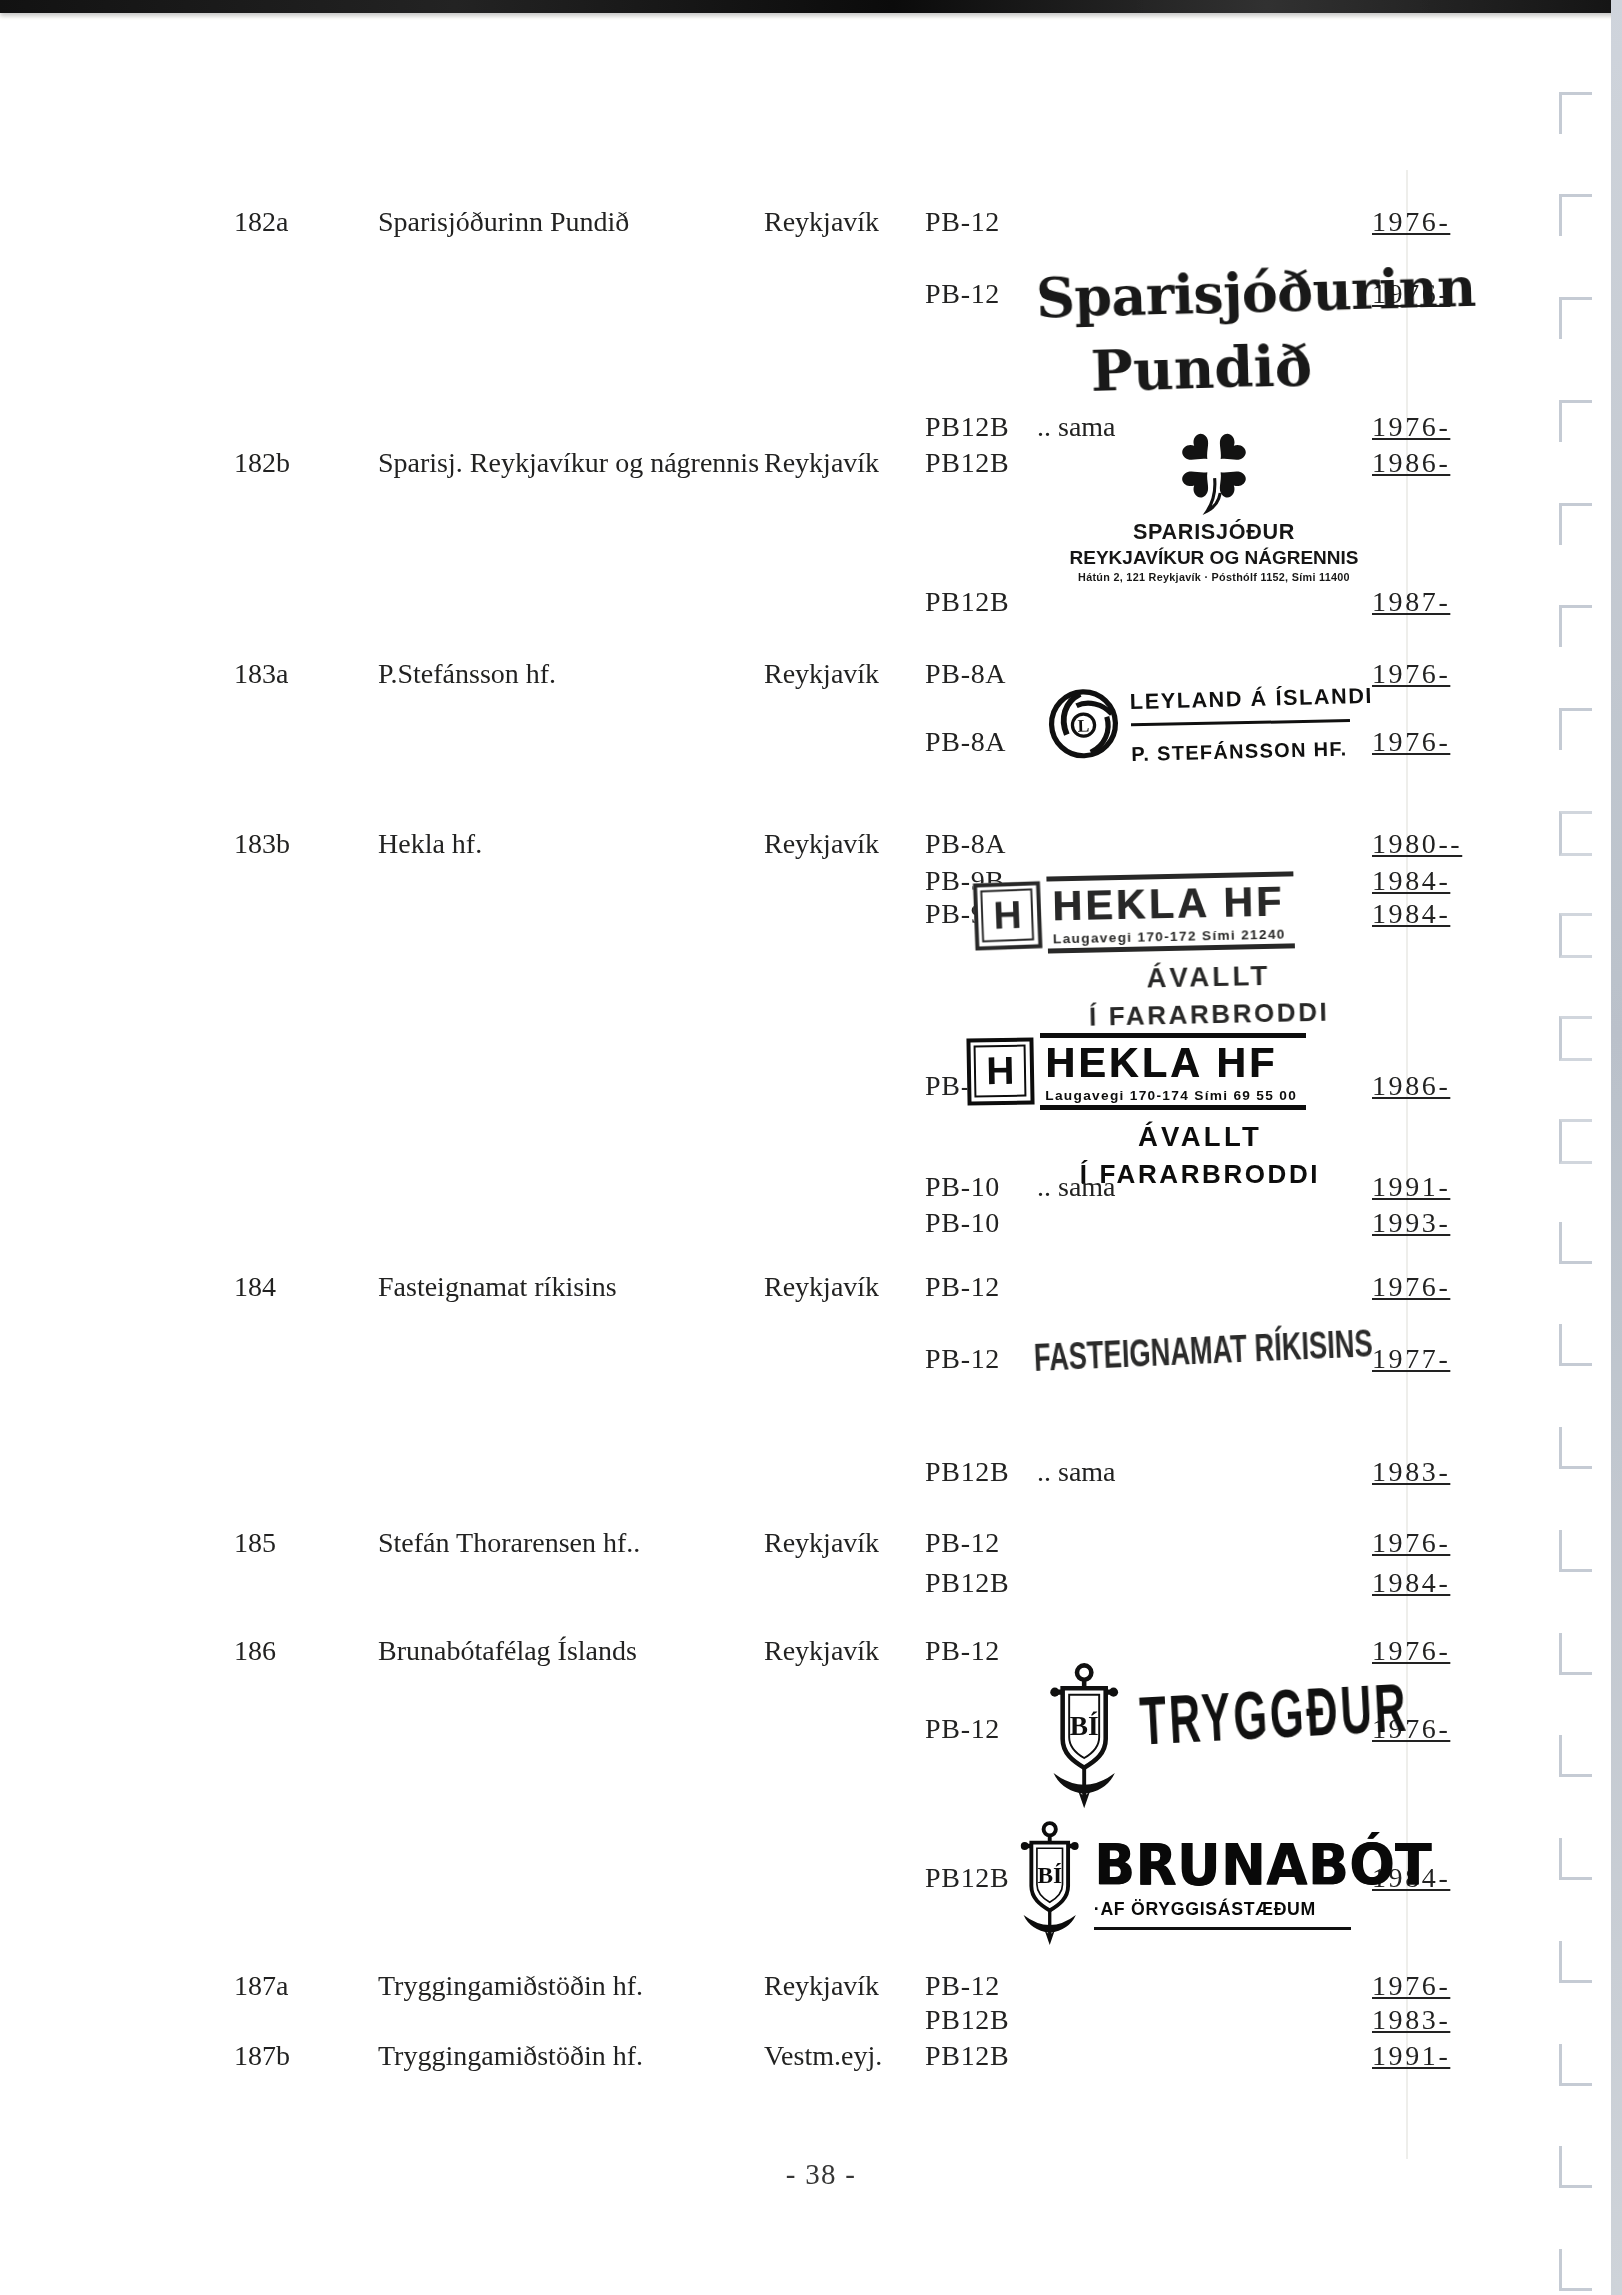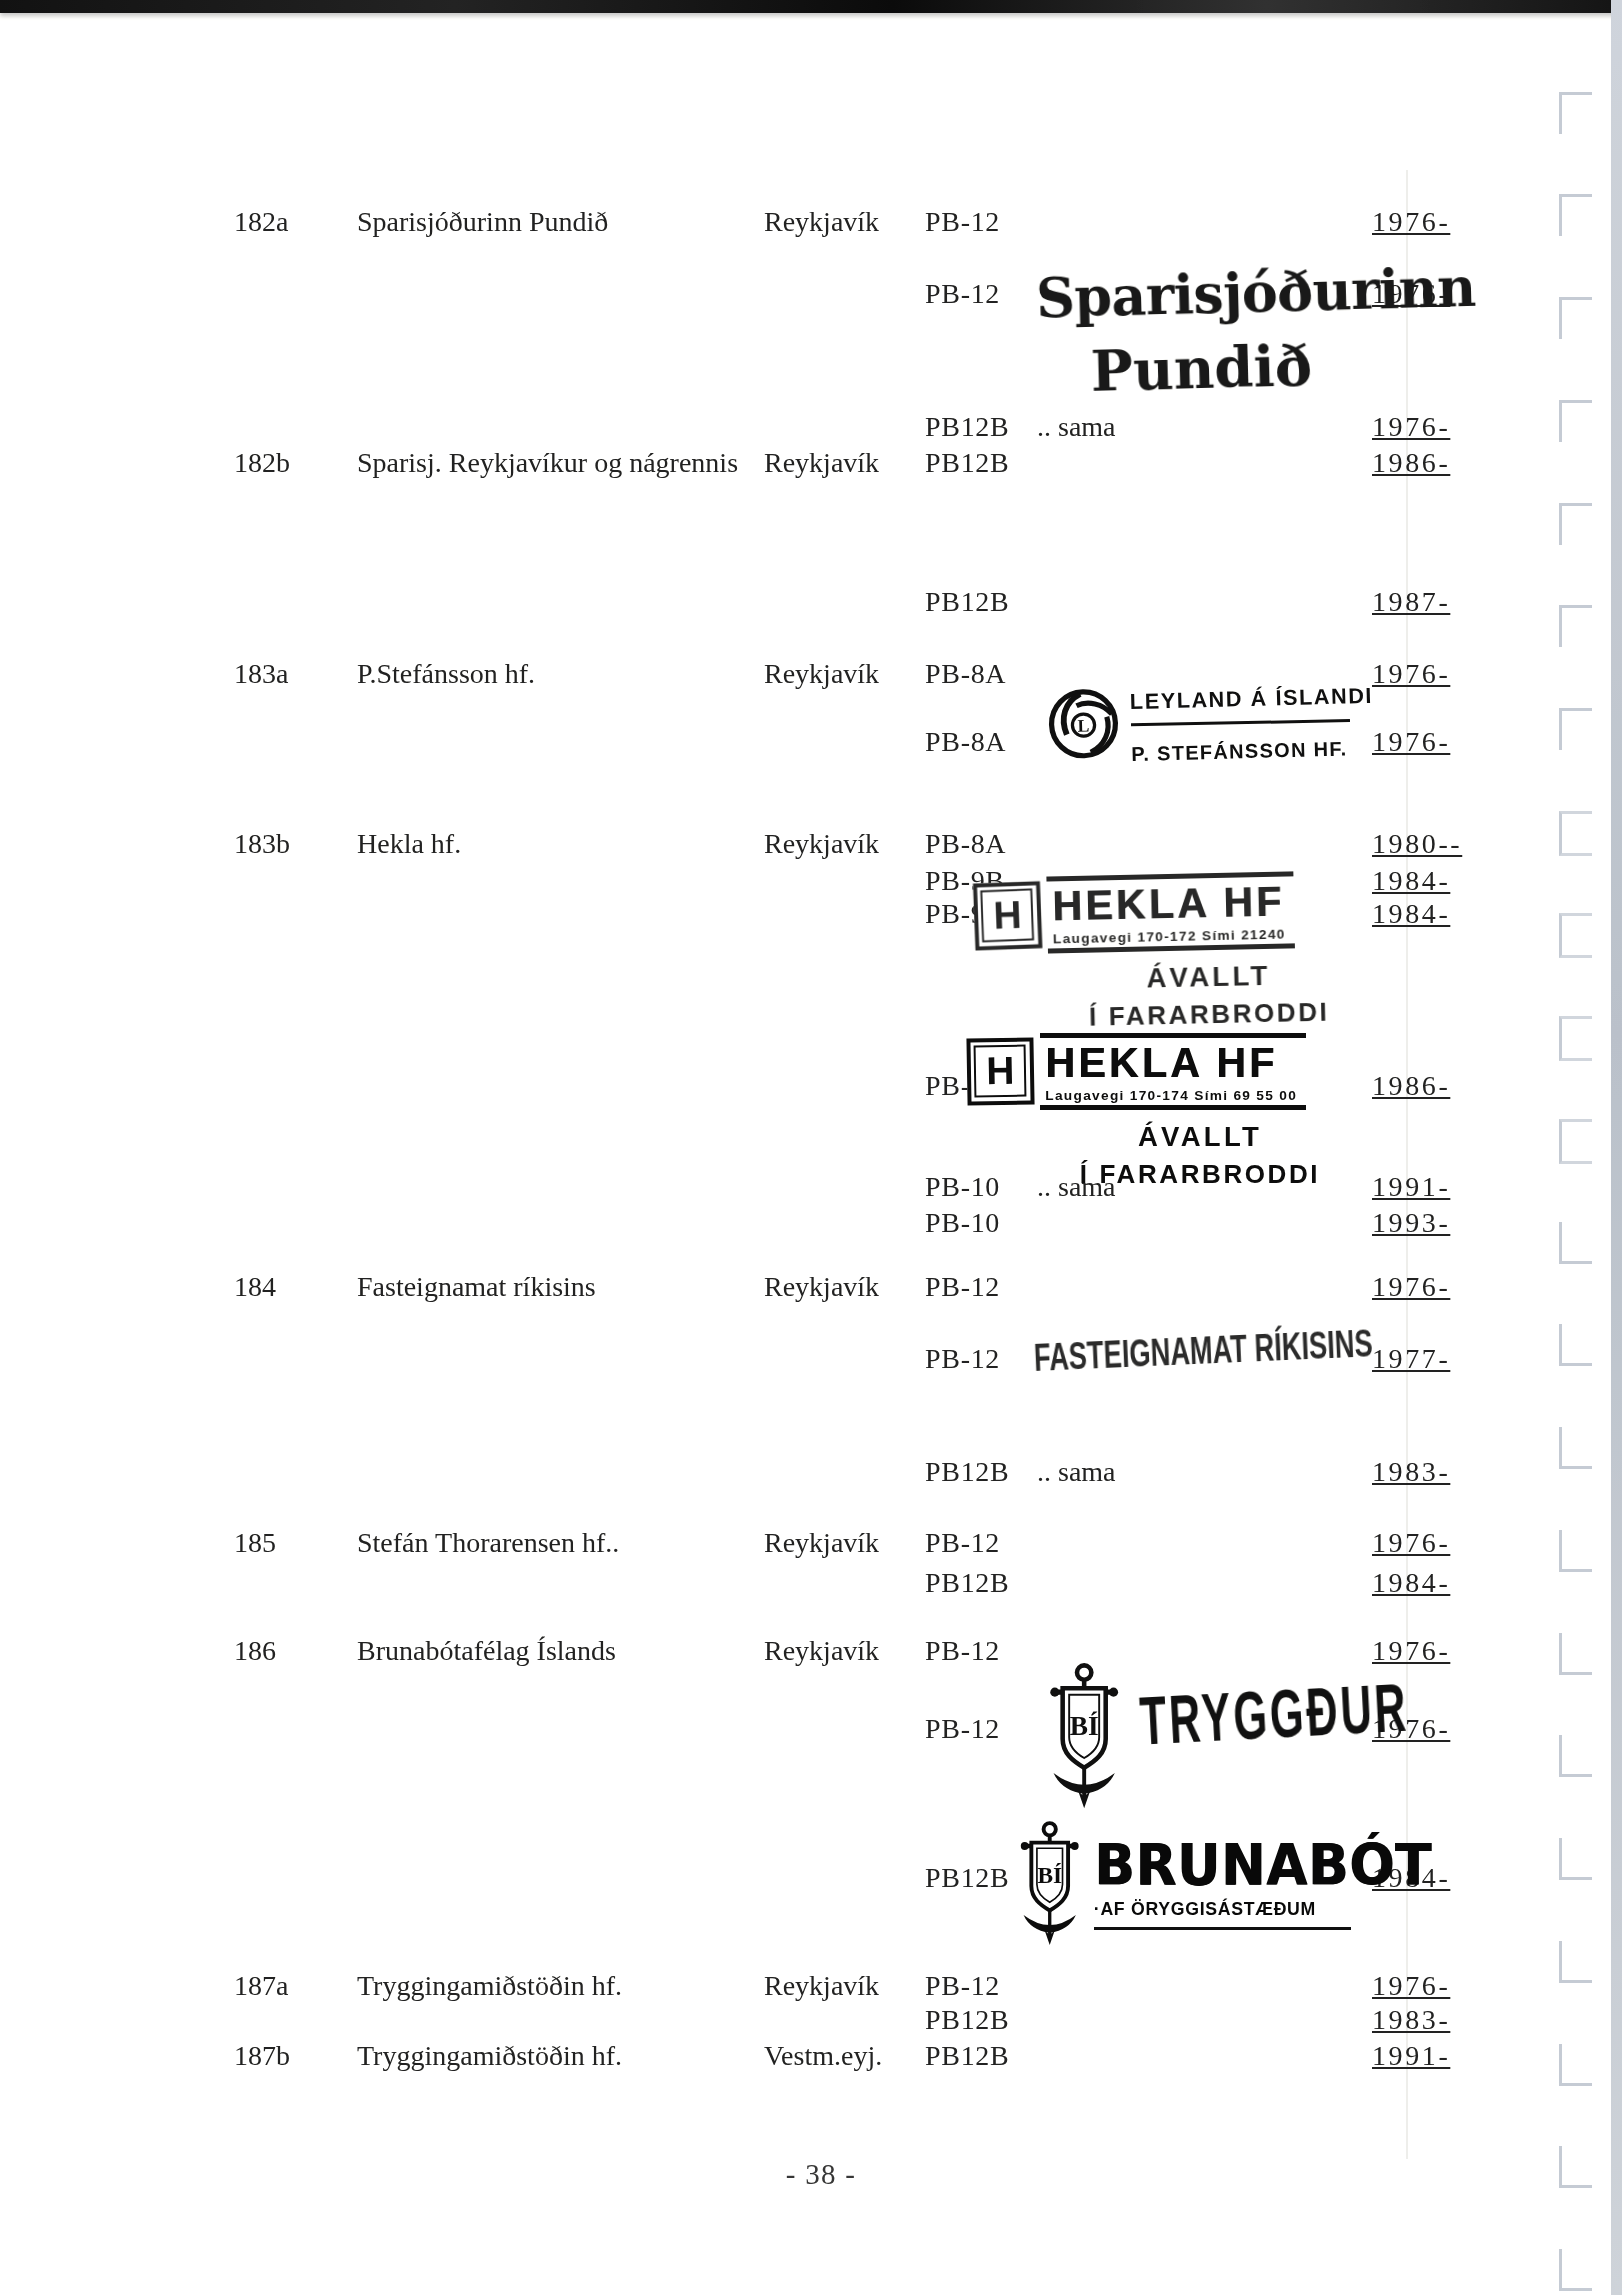--- a/index.html
+++ b/index.html
@@ -15,21 +15,21 @@
   #faint-line{position:absolute;left:1406px;top:170px;width:2px;height:1989px;background:#eaeae7;}
   .bmark{position:absolute;left:1559px;width:30px;height:39px;border-left:3.3px solid #b9c0ca;opacity:.85;}
   .bmark.t{border-top:3.3px solid #b9c0ca;}
   .bmark.tb{border-top:3.3px solid #c6ccd4;border-bottom:3.3px solid #c6ccd4;}
   .bmark.b{border-bottom:3.3px solid #b9c0ca;}
 
   
   .row{position:absolute;left:0;width:1623px;height:38px;}
   .row span{position:absolute;top:0;white-space:nowrap;font-size:28px;color:#262626;}
   .c-id{left:234px;}
-  .c-name{left:357px;}
+  .c-name{left:378px;}
   .c-city{left:764px;}
   .c-type{left:925px;letter-spacing:0.7px;}
   .c-note{left:1037px;}
   .c-year{left:1372px;letter-spacing:2.6px;text-decoration:underline;}
 
   
   #pagenum{position:absolute;left:723px;top:2158px;width:196px;text-align:center;
     font-size:29px;letter-spacing:1.3px;color:#3a3a3a;}
 
   
@@ -246,20 +246,34 @@
     <span class="c-city">Vestm.eyj.</span>
     <span class="c-type">PB12B</span>
     <span class="c-year">1991-</span>
   </div>
 
   <div id="logo-pundid" class="logo">
     <div class="l1">Sparisjóðurinn</div>
     <div class="l2">Pundið</div>
   </div>
 
+  <div id="logo-clover" class="logo">
+    <svg width="98" height="84" viewBox="0 0 150 135">
+      <g fill="#161616">
+        <path transform="translate(53,32) rotate(-45)" d="M0,16 C-9,4 -24,0 -24,-12 C-24,-26 -6,-27 0,-14 C6,-27 24,-26 24,-12 C24,0 9,4 0,16 Z"></path>
+        <path transform="translate(97,32) rotate(45)" d="M0,16 C-9,4 -24,0 -24,-12 C-24,-26 -6,-27 0,-14 C6,-27 24,-26 24,-12 C24,0 9,4 0,16 Z"></path>
+        <path transform="translate(53,76) rotate(-135)" d="M0,16 C-9,4 -24,0 -24,-12 C-24,-26 -6,-27 0,-14 C6,-27 24,-26 24,-12 C24,0 9,4 0,16 Z"></path>
+        <path transform="translate(97,76) rotate(135)" d="M0,16 C-9,4 -24,0 -24,-12 C-24,-26 -6,-27 0,-14 C6,-27 24,-26 24,-12 C24,0 9,4 0,16 Z"></path>
+      </g>
+      <path d="M76,74 C78,96 74,112 64,127 C76,121 83,110 85,98" stroke="#161616" stroke-width="5" fill="none"></path>
+    </svg>
+    <div class="t1">SPARISJÓÐUR</div>
+    <div class="t2">REYKJAVÍKUR OG NÁGRENNIS</div>
+    <div class="t3">Hátún 2, 121 Reykjavík · Pósthólf 1152, Sími 11400</div>
+  </div>
 
   <div id="logo-leyland" class="logo">
     <svg width="73" height="77" viewBox="0 0 112 112">
       <circle cx="56" cy="56" r="49" fill="none" stroke="#141414" stroke-width="8"></circle>
       <path d="M52,10 C28,22 20,46 30,72" fill="none" stroke="#141414" stroke-width="9"></path>
       <path d="M100,42 C86,26 64,20 46,28" fill="none" stroke="#141414" stroke-width="8"></path>
       <path d="M66,100 C88,90 98,68 92,46" fill="none" stroke="#141414" stroke-width="8"></path>
       <circle cx="56" cy="58" r="17" fill="none" stroke="#141414" stroke-width="5"></circle>
       <text x="56" y="68" text-anchor="middle" font-family="Liberation Serif, serif" font-size="27" font-weight="bold" fill="#141414">L</text>
     </svg>

